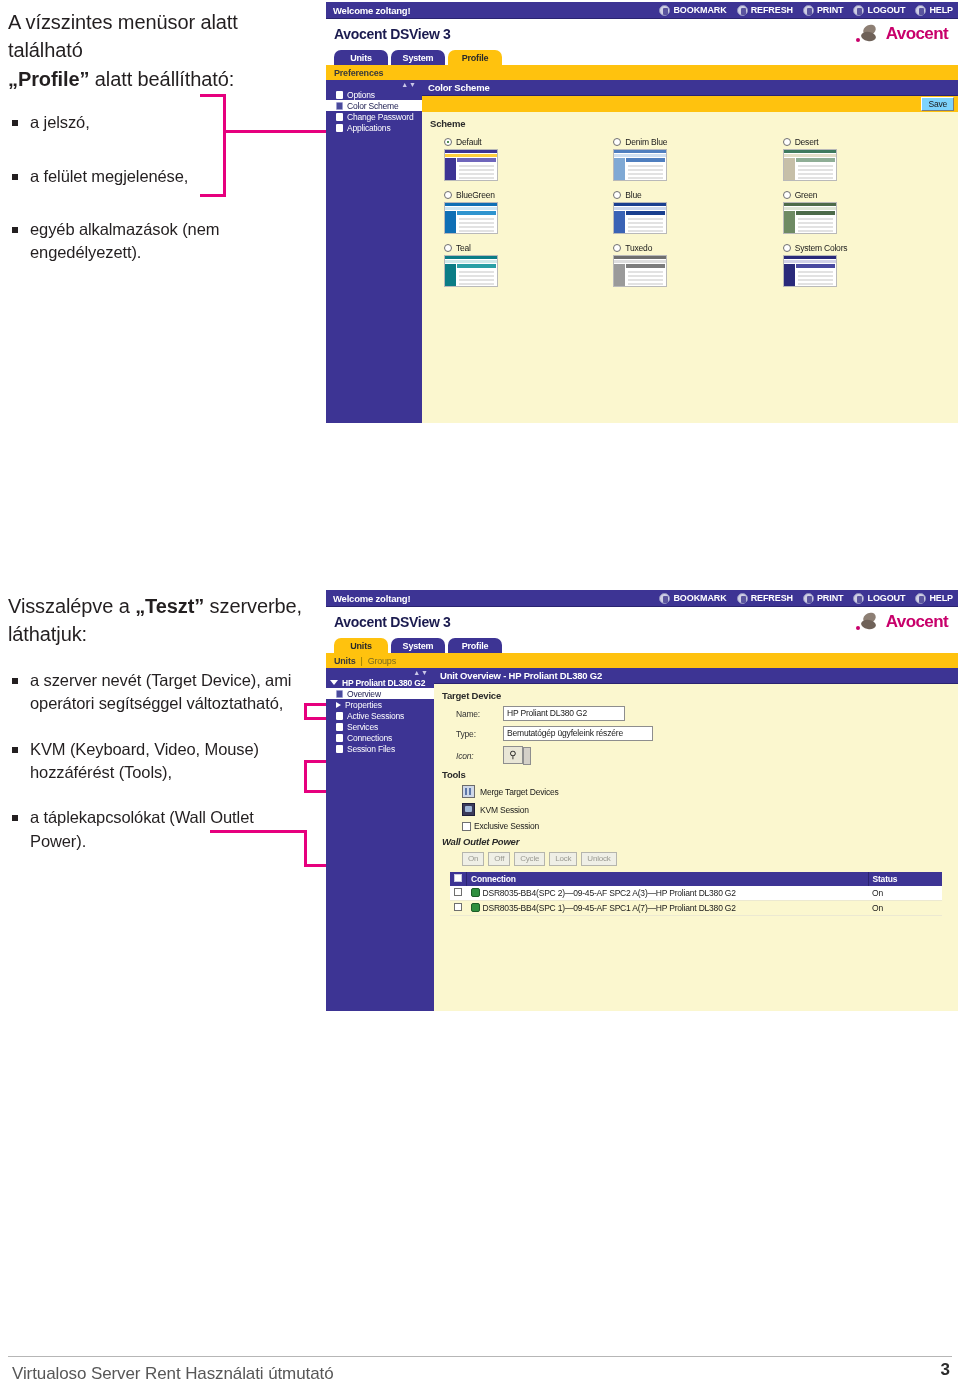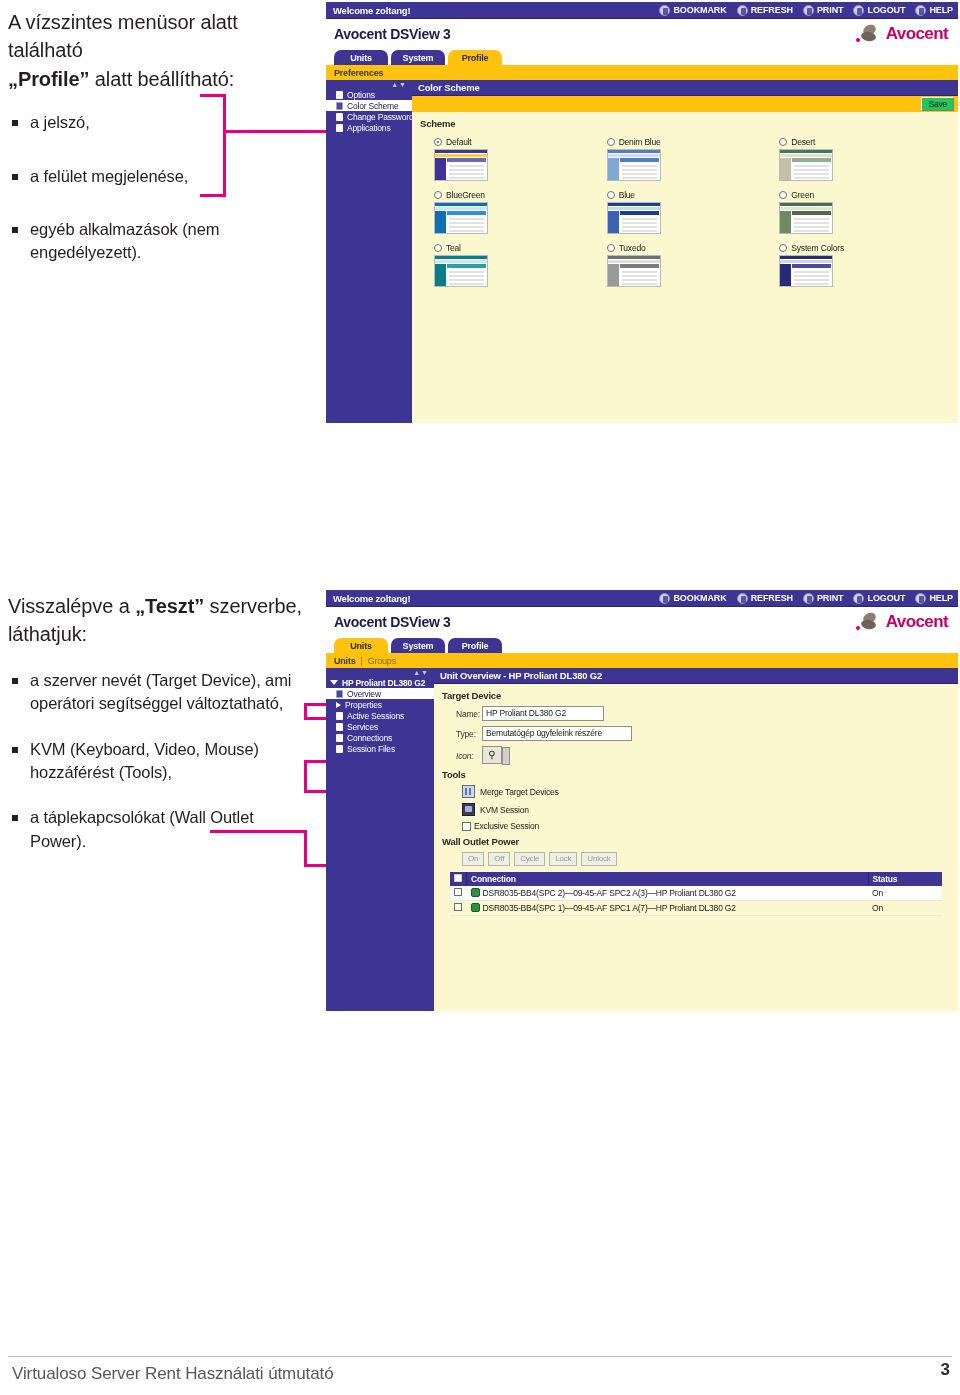--- a/index.html
+++ b/index.html
@@ -164,21 +164,21 @@
     font-size: 9.5px; font-weight: bold;
     padding: 2px 6px; letter-spacing: -0.2px;
     border-bottom: 1px solid #2a2370;
   }
   .panel-actionbar {
     background: #ffc20e; height: 16px;
     display: flex; align-items: center; justify-content: flex-end;
     padding-right: 4px;
   }
   .btn-small {
-    background: #22c55e; border: 1px solid #7c7c7c;
+    background: #7dd3fc; border: 1px solid #7c7c7c;
     border-top-color: #ffffff; border-left-color: #ffffff;
     font-size: 8.5px; color: #1a1a1a;
     padding: 0px 6px; line-height: 12px;
     letter-spacing: -0.2px;
   }
   .panel-content { padding: 6px 8px 8px 8px; }
   .section-label { font-size: 9.5px; font-weight: bold; color: #2a2a2a; margin-bottom: 5px; letter-spacing: -0.2px; }
 
   
   .scheme-grid {
@@ -204,21 +204,21 @@
   .thumb .t-top { position: absolute; left:0; top:0; right:0; height: 3px; }
   .thumb .t-bar { position: absolute; left:0; top:4px; right:0; height: 3px; background: #ffcf3f; }
   .thumb .t-side { position: absolute; left:0; top:8px; bottom:0; width: 11px; }
   .thumb .t-hdr { position: absolute; left:12px; top:8px; right:1px; height: 4px; }
   .thumb .t-rows { position: absolute; left:12px; top:13px; right:1px; bottom:1px; background: #ffffff; }
   .thumb .t-rows i {
     display:block; height:2px; margin: 2px 2px 0 2px; background: #e2e2e2;
   }
 
   
-  .field-row { display: flex; align-items: center; gap: 0; margin: 0 0 5px 14px; }
+  .field-row { display: flex; align-items: center; gap: 21px; margin: 0 0 5px 14px; }
   .field-label { width: 26px; font-size: 8.5px; color: #333; letter-spacing: -0.2px; }
   .field-input {
     background: #ffffff; border: 1px solid #8e8e8e;
     font-size: 8.5px; color: #1a1a1a;
     padding: 1px 3px; letter-spacing: -0.2px;
     line-height: 11px;
   }
   .icon-pick {
     width: 20px; height: 18px; background: #e9e6d6;
     border: 1px solid #8e8e8e; display:flex; align-items:center; justify-content:center;
@@ -353,21 +353,21 @@
       <span class="tab">Units</span>
       <span class="tab">System</span>
       <span class="tab active">Profile</span>
     </div>
 
     <div class="app-subnav">
       <span>Preferences</span>
     </div>
 
     <div class="app-body" style="height:343px;">
-      <div class="app-side" style="width:86px;">
+      <div class="app-side" style="width:96px;">
         <span class="side-arrows">▲▼</span>
         <ul class="side-list">
           <li class="side-item">
             <i class="si-ico"></i>
             <span>Options</span>
           </li>
           <li class="side-item sel">
             <i class="si-ico doc"></i>
             <span>Color Scheme</span>
           </li>
@@ -713,21 +713,21 @@
           </div>
           <div class="tool-row">
             <i class="tool-ico kvm"></i>
             <span class="tool-text">KVM Session</span>
           </div>
           <div class="tool-row" style="gap:3px;">
             <i class="chk"></i>
             <span class="tool-text">Exclusive Session</span>
           </div>
 
-          <div class="section-label" style="margin-top:3px;">Wall Outlet Power</div>
+          <div class="section-label" style="margin-top:3px;font-style:italic;">Wall Outlet Power</div>
 
           <div class="power-btns">
             <button class="pbtn">On</button>
             <button class="pbtn">Off</button>
             <button class="pbtn">Cycle</button>
             <button class="pbtn">Lock</button>
             <button class="pbtn">Unlock</button>
           </div>
 
           <table class="conn">

